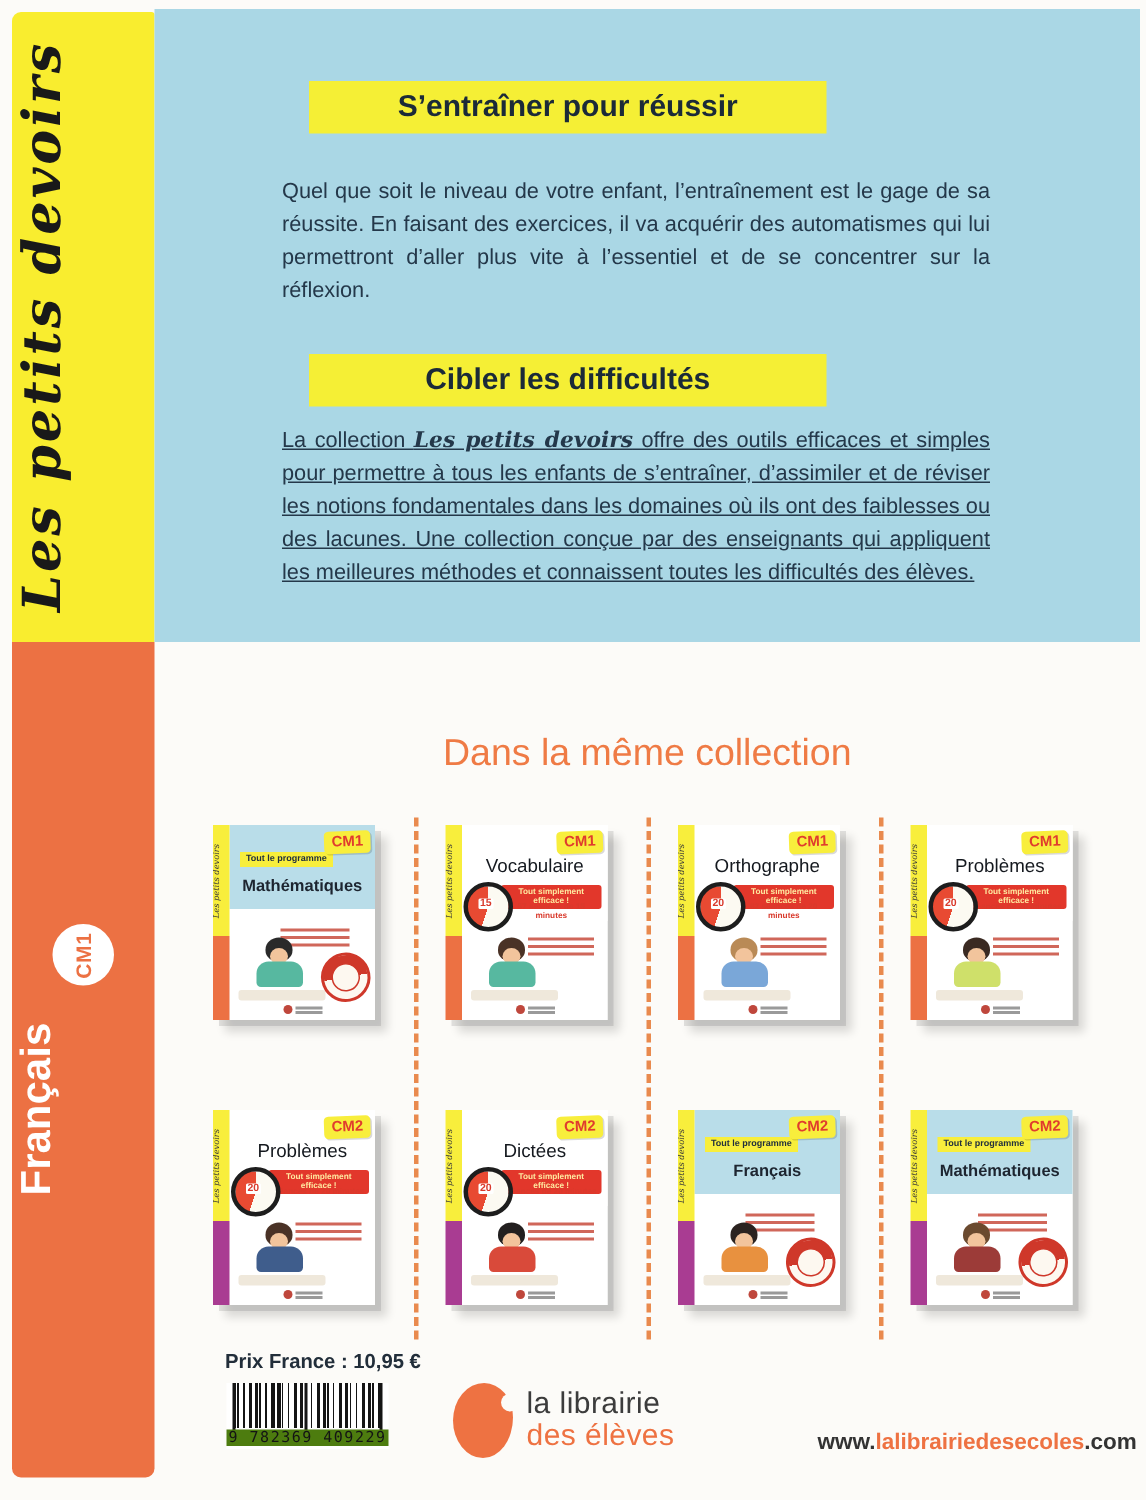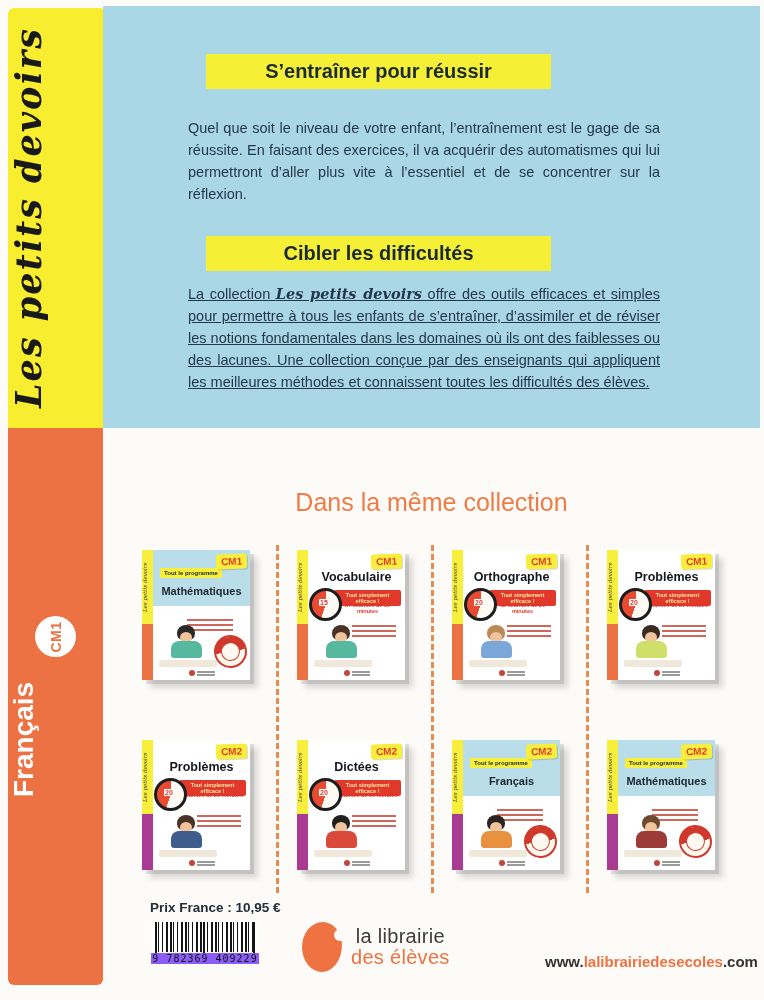--- a/index.html
+++ b/index.html
@@ -47,21 +47,21 @@
   .b-top{position:absolute;left:0;right:0;top:0;}
   .variant-programme .b-top{height:56px;background:#b9dde9;}
   .variant-efficace  .b-top{height:64px;background:#fff;}
   .b-badge{position:absolute;top:4px;right:3px;background:#f8ee3c;color:#e03c2e;font-weight:700;
            font-size:10px;padding:2px 5px;border-radius:3px;transform:rotate(-2deg);z-index:2;
            box-shadow:1px 1px 0 rgba(0,0,0,.15);}
   .b-banner-prog{position:absolute;top:18px;left:7px;background:#f8ee3c;color:#22303e;font-weight:700;
                  font-size:6px;padding:2px 4px;white-space:nowrap;}
   .variant-programme .b-title{position:absolute;top:35px;left:0;right:0;text-align:center;font-weight:700;
                               font-size:11px;color:#1d2530;}
-  .variant-efficace .b-title{position:absolute;top:20px;left:0;right:0;text-align:center;font-weight:700;
+  .variant-efficace .b-title{position:absolute;top:20px;left:0;right:0;text-align:center;font-weight:400;
                              font-size:12.5px;color:#14181e;}
   .b-banner-eff{position:absolute;top:40px;left:26px;right:4px;background:#e2372b;color:#ffe9a0;
                 font-weight:700;font-size:5.5px;text-align:center;padding:2px 1px;border-radius:2px;}
   .b-sub{position:absolute;top:52px;left:26px;right:4px;color:#d93a2c;font-weight:700;font-size:5.5px;
          text-align:center;}
   .b-clock{position:absolute;top:38px;left:1px;width:27px;height:27px;border-radius:50%;
            border:3px solid #1d1d1d;z-index:4;
            background:conic-gradient(from .55turn,#e84a32 0 .45turn,#fcfaf2 .45turn 1turn);}
   .b-clock-num{position:absolute;top:8px;left:7px;background:#fff;color:#d93a2c;font-weight:700;
                font-size:7px;padding:0 1px;border-radius:1px;}
@@ -84,25 +84,25 @@
   .b-logo .tl{width:18px;}
   .b-logo .tl i{display:block;height:1.5px;margin:1.5px 0;background:#9a9a9a;}
   
   .price{position:absolute;left:150px;top:900px;font-weight:700;font-size:13.5px;color:#222e3a;}
   .barcode{position:absolute;left:151px;top:922px;width:108px;height:44px;background:#fff;}
   .bars{position:absolute;left:4px;right:4px;top:0;height:30px;
         background:repeating-linear-gradient(90deg,#141414 0 2px,#fff 2px 3px,#141414 3px 4px,#fff 4px 7px,#141414 7px 8px,#fff 8px 11px,#141414 11px 13px,#fff 13px 15px);}
   .guard{position:absolute;top:0;width:2px;height:36px;background:#141414;}
   .g1{left:4px;} .g2{left:52px;} .g3{right:4px;}
   .barcode-digits{position:absolute;left:0;right:0;top:31px;text-align:center;
-                  font-family:"DejaVu Sans Mono",monospace;font-size:10px;letter-spacing:1px;color:#141414;background:#8b5cf6;}
+                  font-family:"DejaVu Sans Mono",monospace;font-size:10px;letter-spacing:1px;color:#141414;background:#4d7c0f;}
   .pub-logo{position:absolute;left:302px;top:922px;display:flex;align-items:center;gap:9px;}
   .blob{position:relative;width:40px;height:50px;background:#ee7242;border-radius:52% 48% 50% 50%/50% 46% 54% 50%;}
   .blob::after{content:"";position:absolute;right:-4px;top:7px;width:12px;height:12px;border-radius:50%;background:#fcfbf8;}
-  .pub-name{line-height:21px;font-size:20px;letter-spacing:.3px;text-align:center;}
+  .pub-name{line-height:21px;font-size:20px;letter-spacing:.3px;}
   .pub-name .l1{color:#3c3c3c;}
   .pub-name .l2{color:#ee7242;}
   .website{position:absolute;left:497px;top:953px;font-weight:700;font-size:15px;color:#333;margin-left:48px;}
   .website .orange{color:#ee7242;}
 </style>
 </head>
 <body>
 
 <div class="page">
 

